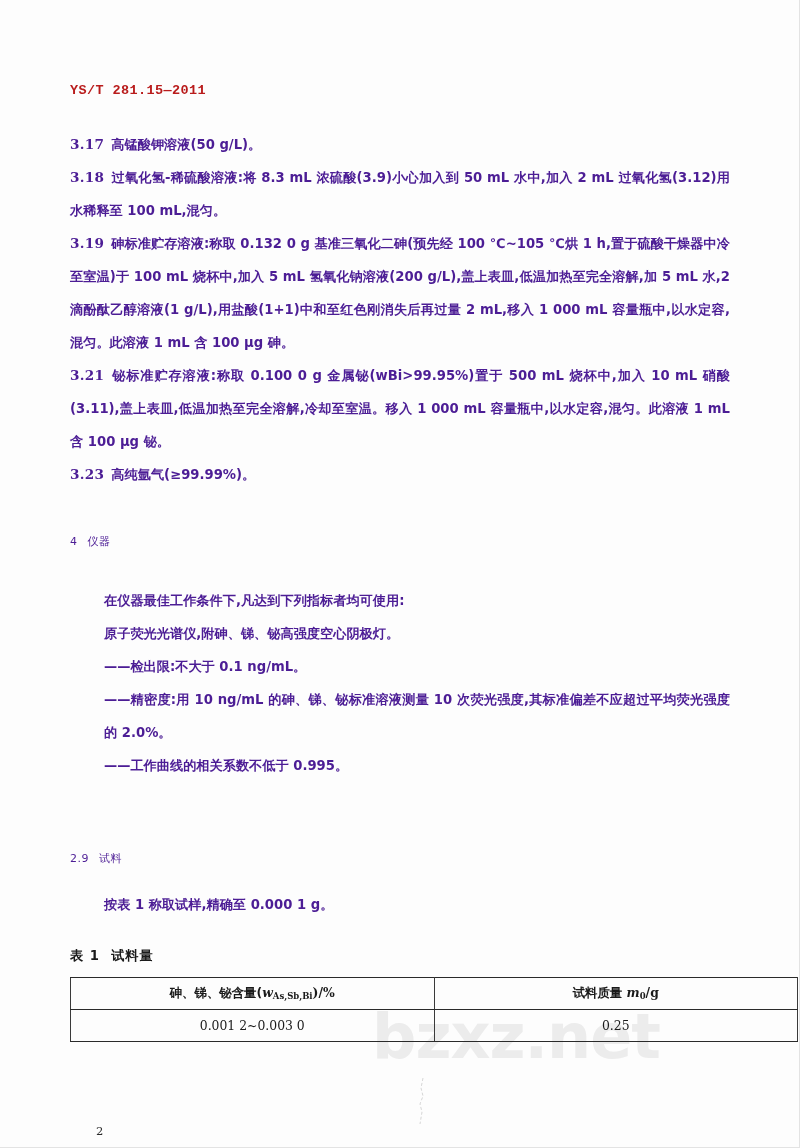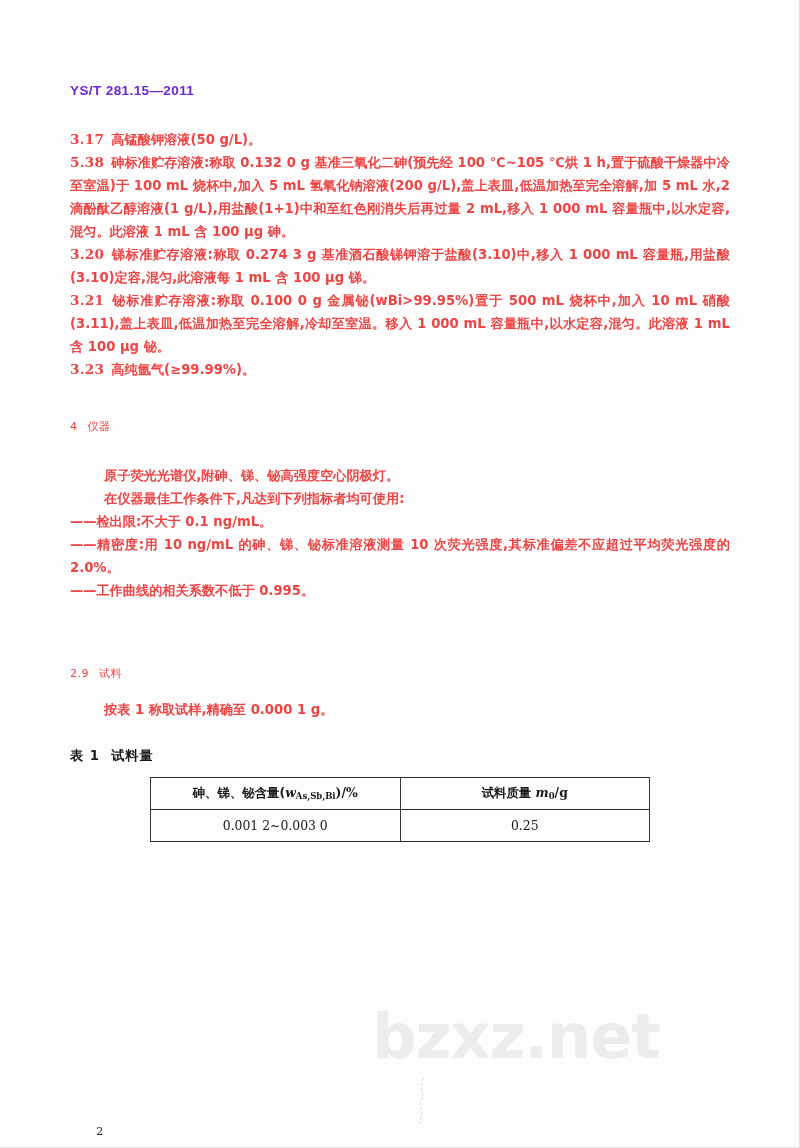--- a/index.html
+++ b/index.html
@@ -37,40 +37,40 @@
   }
   #content {
     position: relative;
     z-index: 2;
     padding: 0;
   }
   .header-code {
     position: absolute;
     left: 70px;
     top: 83px;
-    font-family: Liberation Sans, sans-serif;
+    font-family: Liberation Mono, monospace;
     font-weight: bold;
     font-size: 13.5px;
     letter-spacing: 0.4px;
-    color: #6d28d9;
+    color: #b91c1c;
   }
   .body-area {
     position: absolute;
     left: 70px;
     top: 128px;
     width: 660px;
   }
   .clause {
     display: block;
     font-size: 13.6px;
-    line-height: 23px;
+    line-height: 33px;
     text-align: justify;
     text-justify: inter-character;
     margin: 0 0 0 0;
-    color: #ef4444;
+    color: #4c1d95;
     font-family: "DejaVu Serif", "Liberation Serif", serif;
   }
   .clause .num {
     font-weight: bold;
     letter-spacing: 0.3px;
     margin-right: 7px;
   }
   .cjk {
     font-family: "DejaVu Sans", "Liberation Sans", sans-serif;
     font-weight: bold;
@@ -79,35 +79,36 @@
   .sec-head {
     font-family: "DejaVu Sans", "Liberation Sans", sans-serif;
     font-weight: normal;
     font-size: 11px;
     letter-spacing: 0.5px;
   }
   .sec-head .n { margin-right: 10px; }
   .indent1 { margin-left: 34px; }
   .indent2 { margin-left: 34px; }
   .dash-item {
+    margin-left: 34px;
     text-indent: 0;
   }
   .gap-s { height: 13px; }
   .gap-m { height: 26px; }
   .gap-l { height: 34px; }
   .table-title {
     font-family: "DejaVu Sans", "Liberation Sans", sans-serif;
     font-weight: bold;
     font-size: 13.2px;
     letter-spacing: 1px;
     margin: 0 0 12px 0;
   }
   table.spec {
     border-collapse: collapse;
-    width: 500px;
+    width: 728px;
     margin: 0 auto;
     table-layout: fixed;
   }
   table.spec td, table.spec th {
     border: 1px solid #3a3a3a;
     text-align: center;
     font-size: 12.4px;
     font-family: "DejaVu Serif", "Liberation Serif", serif;
     padding: 0;
     height: 31px;
@@ -150,38 +151,38 @@
   </svg>
 
   <div id="content">
 
     <div class="header-code">YS/T 281.15—2011</div>
 
     <div class="body-area">
 
       <p class="clause"><span class="num">3.17</span><span class="cjk">高锰酸钾溶液(50 g/L)。</span></p>
 
-
-      <p class="clause"><span class="num">5.38</span><span class="cjk">砷标准贮存溶液:称取 0.132 0 g 基准三氧化二砷(预先经 100 ℃~105 ℃烘 1 h,置于硫酸干燥器中冷至室温)于 100 mL 烧杯中,加入 5 mL 氢氧化钠溶液(200 g/L),盖上表皿,低温加热至完全溶解,加 5 mL 水,2 滴酚酞乙醇溶液(1 g/L),用盐酸(1+1)中和至红色刚消失后再过量 2 mL,移入 1 000 mL 容量瓶中,以水定容,混匀。此溶液 1 mL 含 100 μg 砷。</span></p>
-
-      <p class="clause"><span class="num">3.20</span><span class="cjk">锑标准贮存溶液:称取 0.274 3 g 基准酒石酸锑钾溶于盐酸(3.10)中,移入 1 000 mL 容量瓶,用盐酸(3.10)定容,混匀,此溶液每 1 mL 含 100 μg 锑。</span></p>
+      <p class="clause"><span class="num">3.18</span><span class="cjk">过氧化氢-稀硫酸溶液:将 8.3 mL 浓硫酸(3.9)小心加入到 50 mL 水中,加入 2 mL 过氧化氢(3.12)用水稀释至 100 mL,混匀。</span></p>
+
+      <p class="clause"><span class="num">3.19</span><span class="cjk">砷标准贮存溶液:称取 0.132 0 g 基准三氧化二砷(预先经 100 ℃~105 ℃烘 1 h,置于硫酸干燥器中冷至室温)于 100 mL 烧杯中,加入 5 mL 氢氧化钠溶液(200 g/L),盖上表皿,低温加热至完全溶解,加 5 mL 水,2 滴酚酞乙醇溶液(1 g/L),用盐酸(1+1)中和至红色刚消失后再过量 2 mL,移入 1 000 mL 容量瓶中,以水定容,混匀。此溶液 1 mL 含 100 μg 砷。</span></p>
+
 
       <p class="clause"><span class="num">3.21</span><span class="cjk">铋标准贮存溶液:称取 0.100 0 g 金属铋(wBi&gt;99.95%)置于 500 mL 烧杯中,加入 10 mL 硝酸(3.11),盖上表皿,低温加热至完全溶解,冷却至室温。移入 1 000 mL 容量瓶中,以水定容,混匀。此溶液 1 mL 含 100 μg 铋。</span></p>
 
 
       <p class="clause"><span class="num">3.23</span><span class="cjk">高纯氩气(≥99.99%)。</span></p>
 
       <div class="gap-l"></div>
 
       <p class="clause sec-head"><span class="n">4</span><span>仪器</span></p>
 
       <div class="gap-m"></div>
 
+      <p class="clause indent1"><span class="cjk">在仪器最佳工作条件下,凡达到下列指标者均可使用:</span></p>
       <p class="clause indent1"><span class="cjk">原子荧光光谱仪,附砷、锑、铋高强度空心阴极灯。</span></p>
-      <p class="clause indent1"><span class="cjk">在仪器最佳工作条件下,凡达到下列指标者均可使用:</span></p>
       <p class="clause dash-item"><span class="cjk">——检出限:不大于 0.1 ng/mL。</span></p>
       <p class="clause dash-item"><span class="cjk">——精密度:用 10 ng/mL 的砷、锑、铋标准溶液测量 10 次荧光强度,其标准偏差不应超过平均荧光强度的 2.0%。</span></p>
       <p class="clause dash-item"><span class="cjk">——工作曲线的相关系数不低于 0.995。</span></p>
 
       <div class="gap-l"></div>
 
 
       <div class="gap-m"></div>
 
       <p class="clause sec-head"><span class="n">2.9</span><span>试料</span></p>

